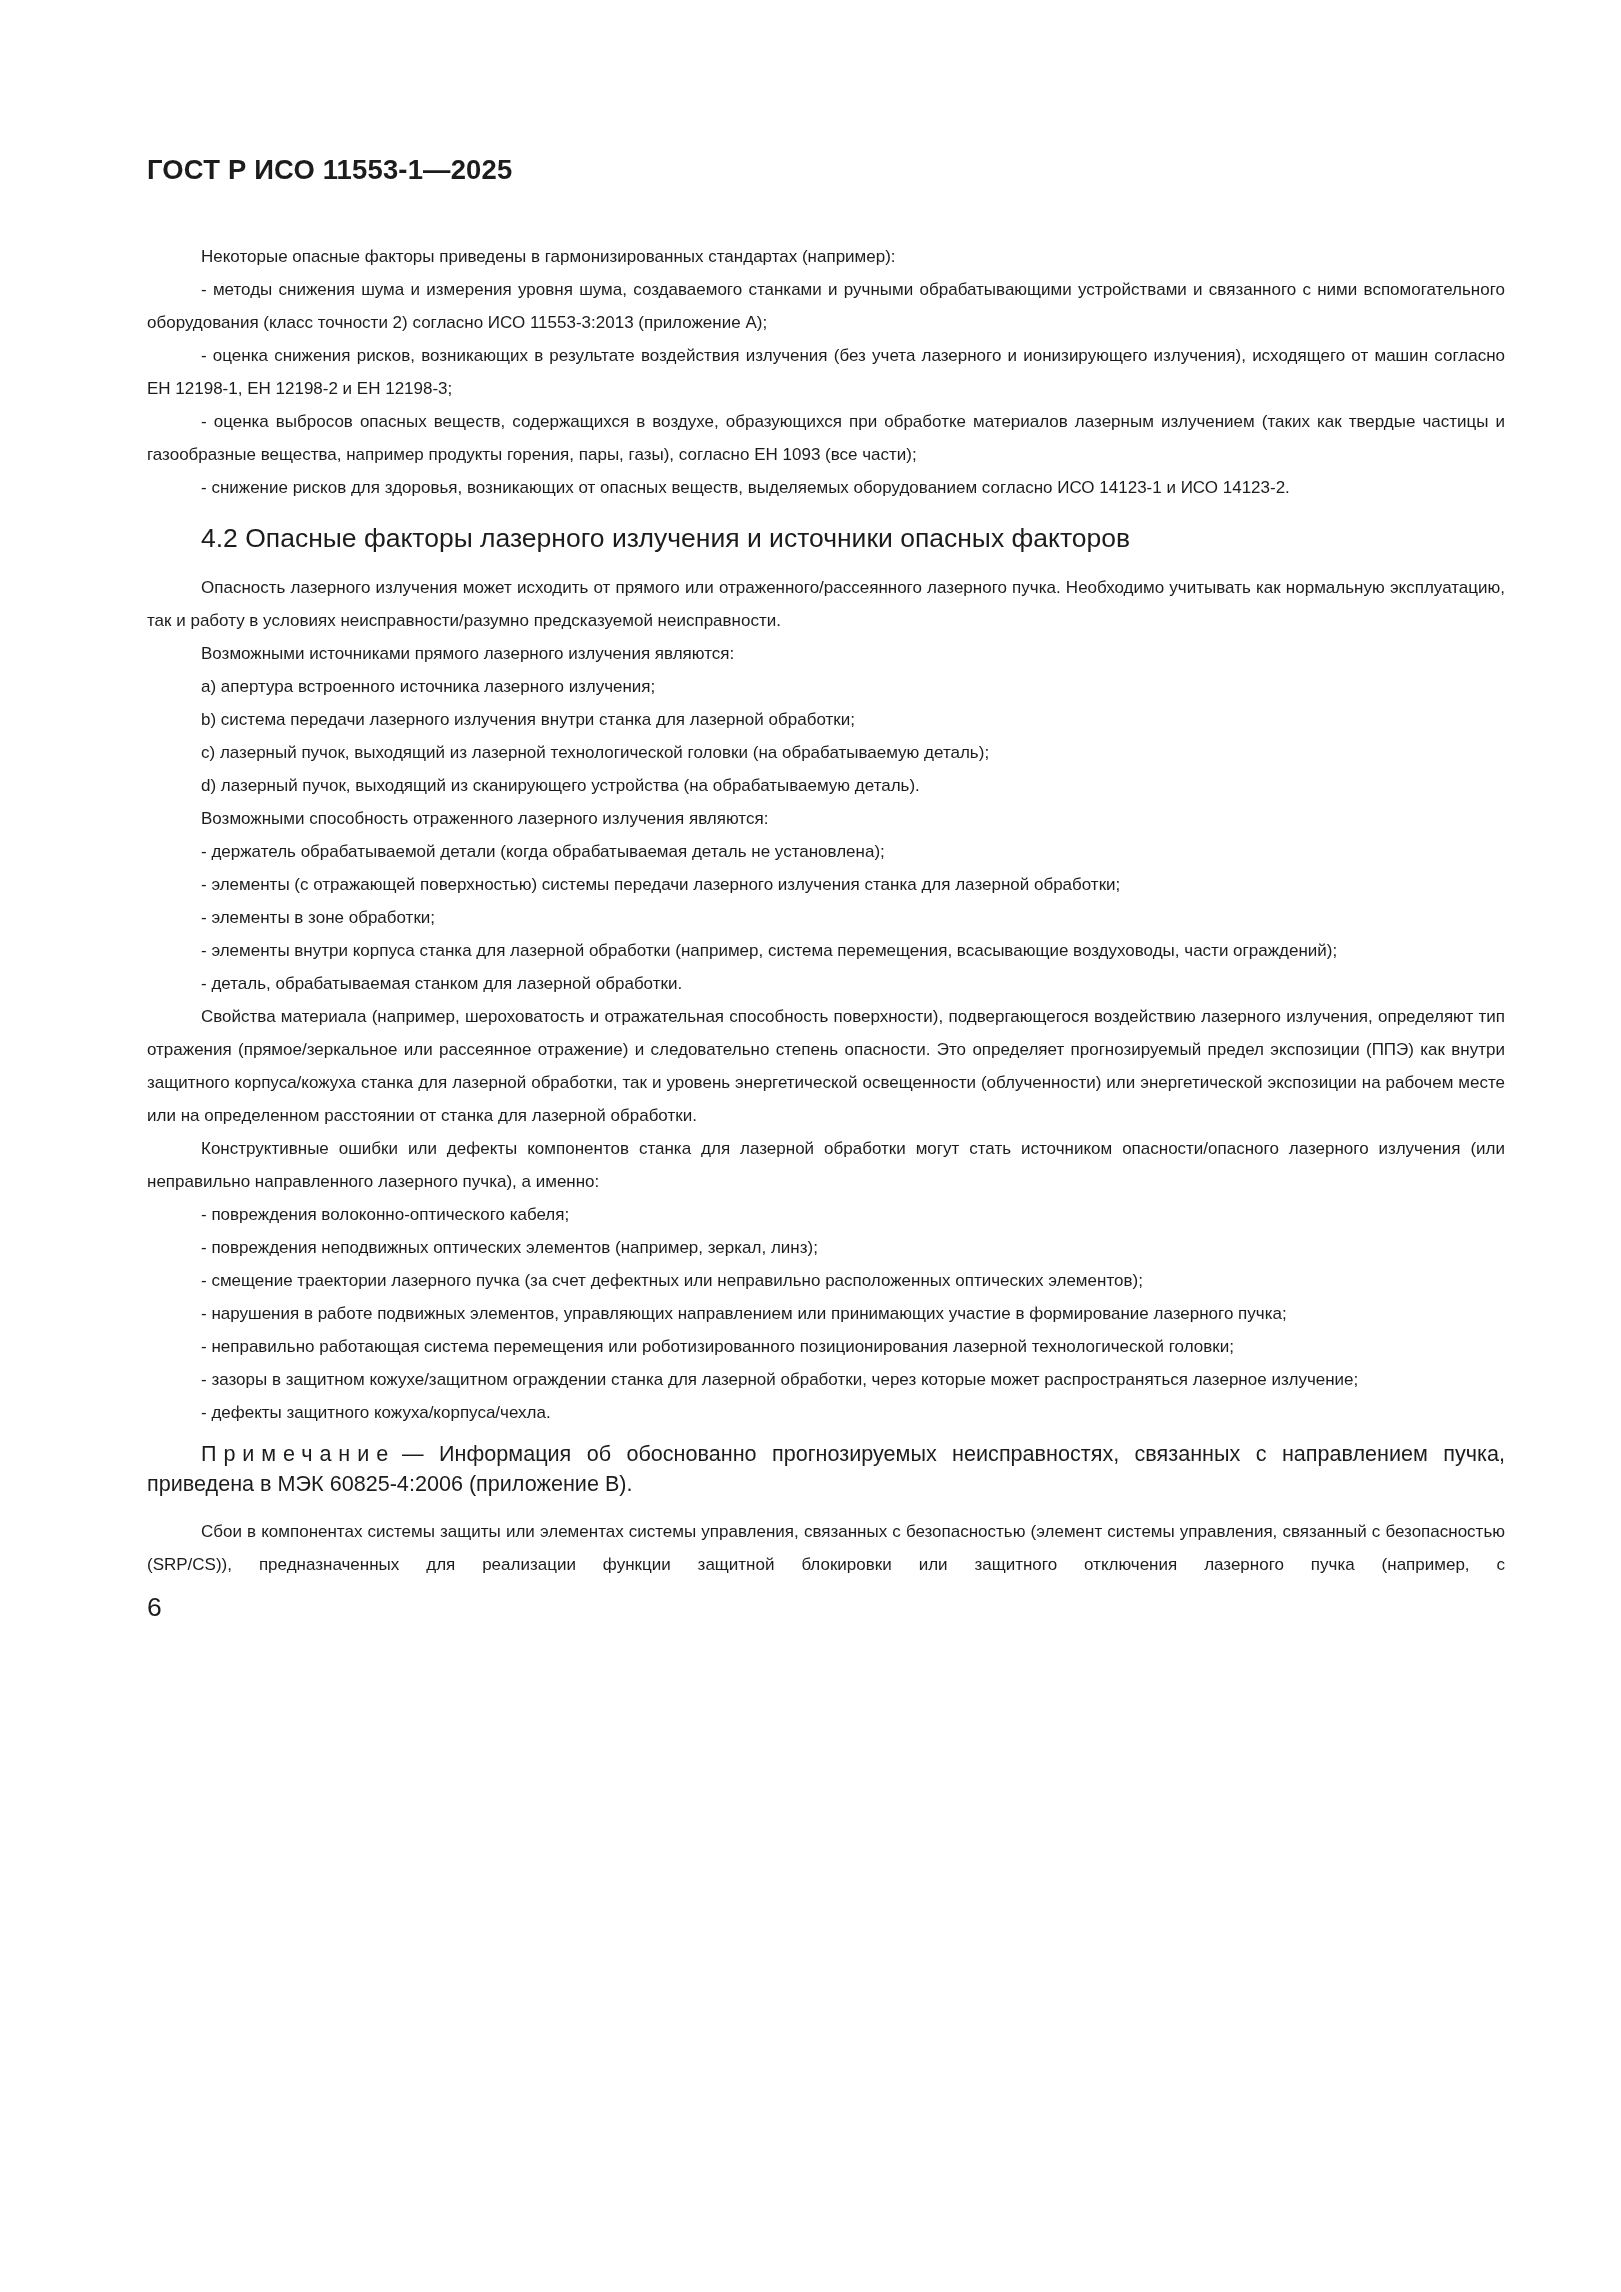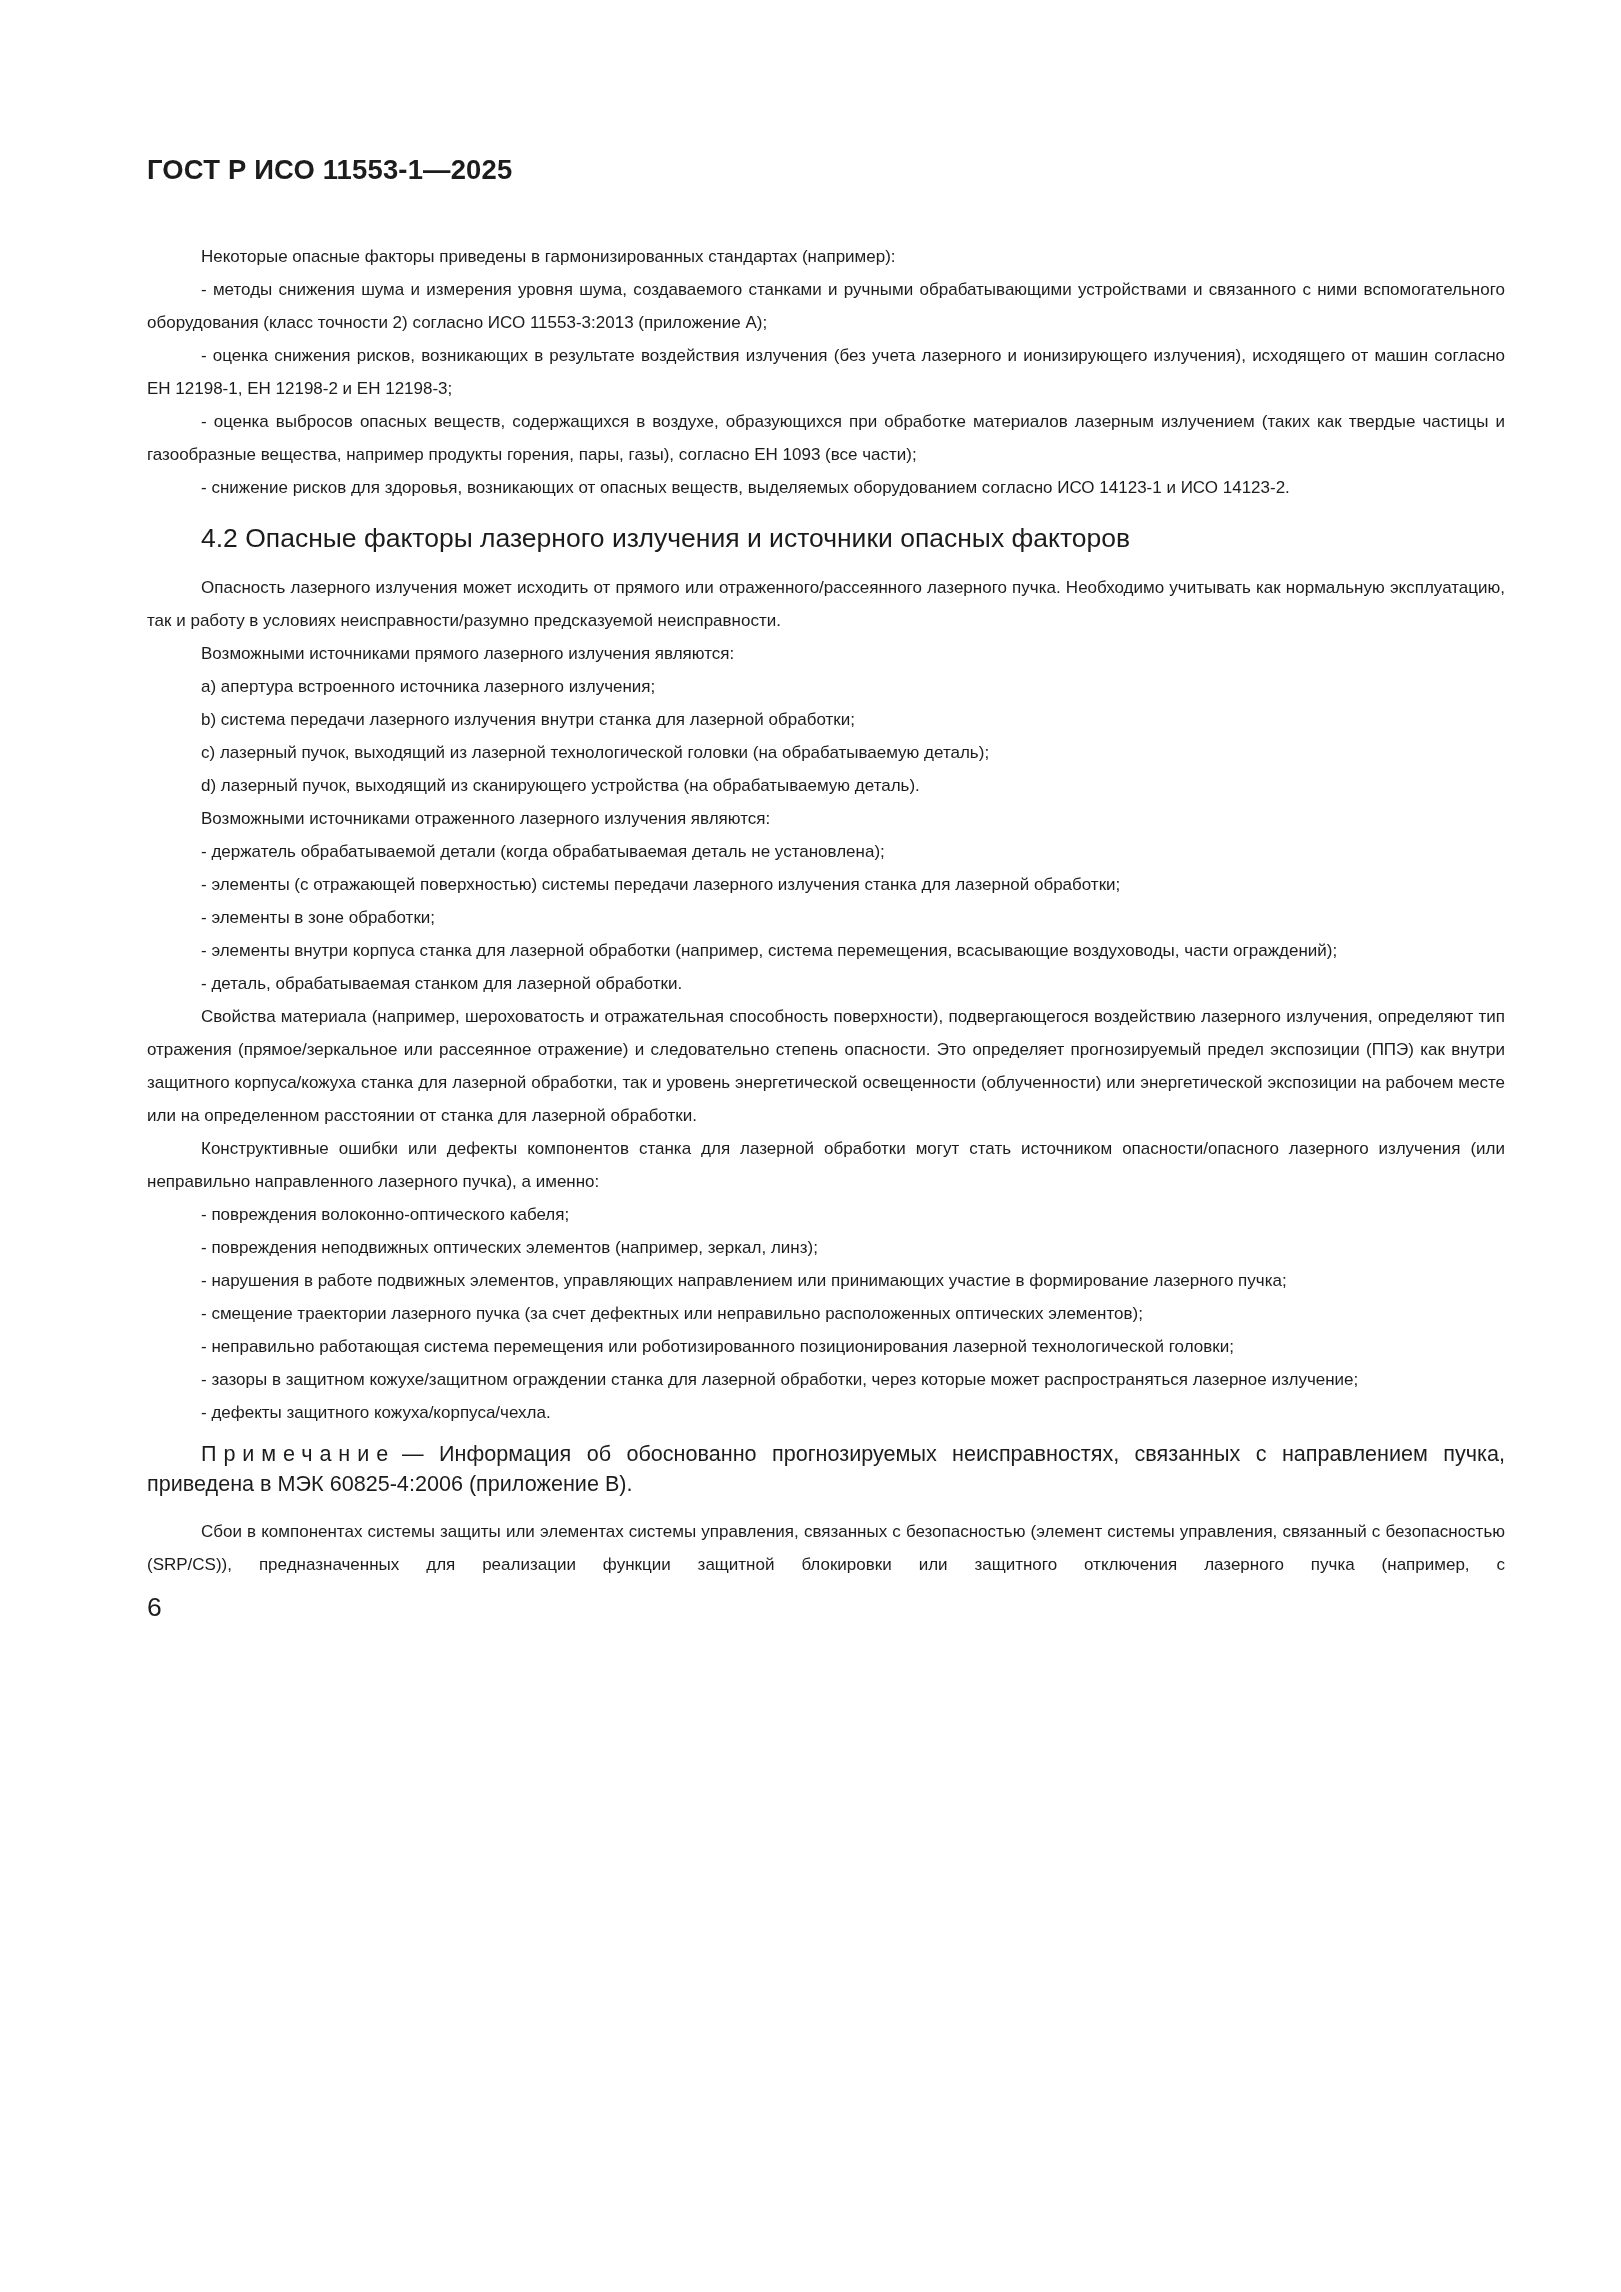--- a/index.html
+++ b/index.html
@@ -64,32 +64,32 @@
       <div class="para">- оценка снижения рисков, возникающих в результате воздействия излучения (без учета лазерно­го и ионизирующего излучения), исходящего от машин согласно ЕН 12198-1, ЕН 12198-2 и ЕН 12198-3;</div>
       <div class="para">- оценка выбросов опасных веществ, содержащихся в воздухе, образующихся при обработке ма­териалов лазерным излучением (таких как твердые частицы и газообразные вещества, например про­дукты горения, пары, газы), согласно ЕН 1093 (все части);</div>
       <div class="para">- снижение рисков для здоровья, возникающих от опасных веществ, выделяемых оборудованием согласно ИСО 14123-1 и ИСО 14123-2.</div>
       <div class="heading2">4.2 Опасные факторы лазерного излучения и источники опасных факторов</div>
       <div class="para">Опасность лазерного излучения может исходить от прямого или отраженного/рассеянного лазер­ного пучка. Необходимо учитывать как нормальную эксплуатацию, так и работу в условиях неисправ­ности/разумно предсказуемой неисправности.</div>
       <div class="para">Возможными источниками прямого лазерного излучения являются:</div>
       <div class="para">a) апертура встроенного источника лазерного излучения;</div>
       <div class="para">b) система передачи лазерного излучения внутри станка для лазерной обработки;</div>
       <div class="para">c) лазерный пучок, выходящий из лазерной технологической головки (на обрабатываемую де­таль);</div>
       <div class="para">d) лазерный пучок, выходящий из сканирующего устройства (на обрабатываемую деталь).</div>
-      <div class="para">Возможными источниками отраженного лазерного излучения являются:</div>
+      <div class="para">Возможными способность отраженного лазерного излучения являются:</div>
       <div class="para">- держатель обрабатываемой детали (когда обрабатываемая деталь не установлена);</div>
       <div class="para">- элементы (с отражающей поверхностью) системы передачи лазерного излучения станка для лазерной обработки;</div>
       <div class="para">- элементы в зоне обработки;</div>
       <div class="para">- элементы внутри корпуса станка для лазерной обработки (например, система перемещения, всасывающие воздуховоды, части ограждений);</div>
       <div class="para">- деталь, обрабатываемая станком для лазерной обработки.</div>
       <div class="para">Свойства материала (например, шероховатость и отражательная способность поверхности), под­вергающегося воздействию лазерного излучения, определяют тип отражения (прямое/зеркальное или рассеянное отражение) и следовательно степень опасности. Это определяет прогнозируемый предел экспозиции (ППЭ) как внутри защитного корпуса/кожуха станка для лазерной обработки, так и уровень энергетической освещенности (облученности) или энергетической экспозиции на рабочем месте или на определенном расстоянии от станка для лазерной обработки.</div>
       <div class="para">Конструктивные ошибки или дефекты компонентов станка для лазерной обработки могут стать ис­точником опасности/опасного лазерного излучения (или неправильно направленного лазерного пучка), а именно:</div>
       <div class="para">- повреждения волоконно-оптического кабеля;</div>
       <div class="para">- повреждения неподвижных оптических элементов (например, зеркал, линз);</div>
+      <div class="para">- смещение траектории лазерного пучка (за счет дефектных или неправильно расположенных оптических элементов);</div>
       <div class="para">- нарушения в работе подвижных элементов, управляющих направлением или принимающих уча­стие в формирование лазерного пучка;</div>
-      <div class="para">- смещение траектории лазерного пучка (за счет дефектных или неправильно расположенных оптических элементов);</div>
       <div class="para">- неправильно работающая система перемещения или роботизированного позиционирования ла­зерной технологической головки;</div>
       <div class="para">- зазоры в защитном кожухе/защитном ограждении станка для лазерной обработки, через кото­рые может распространяться лазерное излучение;</div>
       <div class="para">- дефекты защитного кожуха/корпуса/чехла.</div>
       <div class="note"><span class="note-label">Примечание</span><span class="note-text">— Информация об обоснованно прогнозируемых неисправностях, связанных с направле­нием пучка, приведена в МЭК 60825-4:2006 (приложение B).</span></div>
       <div class="para">Сбои в компонентах системы защиты или элементах системы управления, связанных с безопас­ностью (элемент системы управления, связанный с безопасностью (SRP/CS)), предназначенных для реализации функции защитной блокировки или защитного отключения лазерного пучка (например, с</div>
     </div>
 
   <div class="page-number">6</div>
 </div>
 

